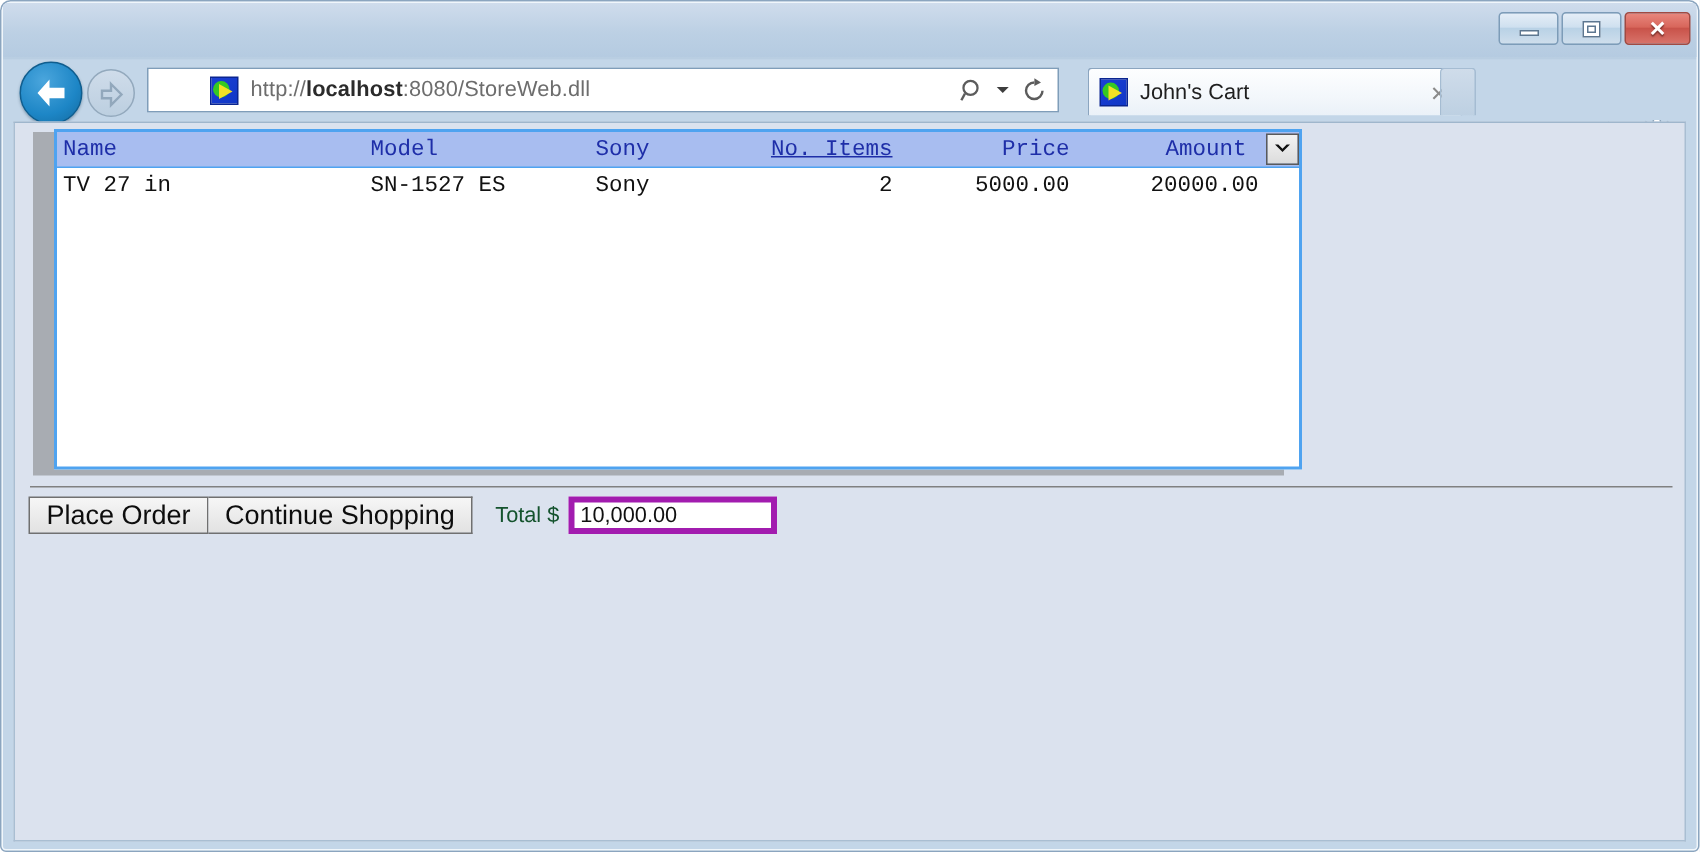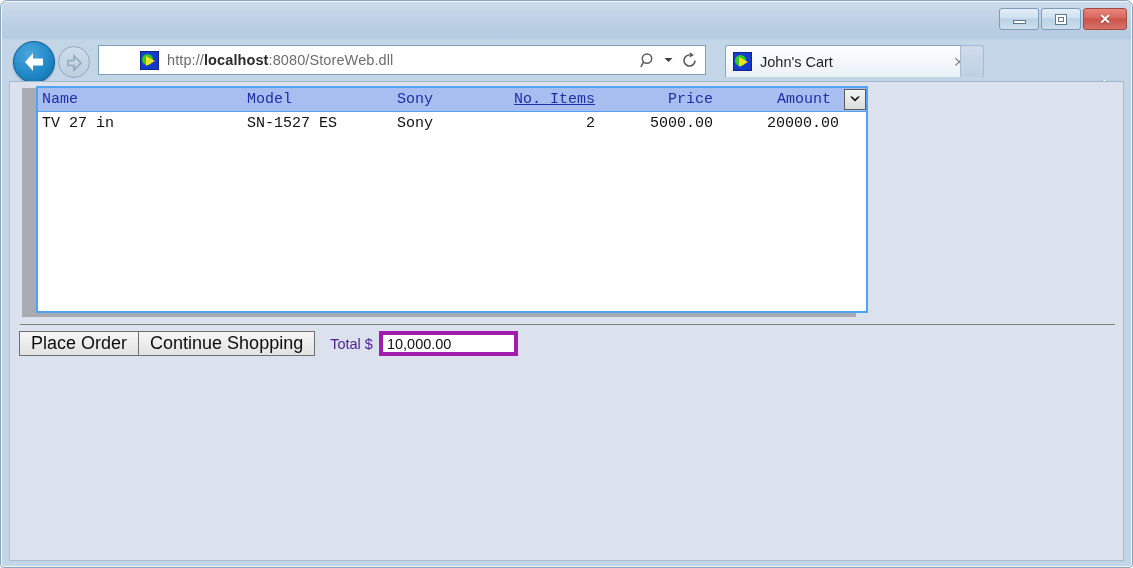--- a/index.html
+++ b/index.html
@@ -339,21 +339,21 @@
     font-size: 18px;
     color: #0d0d0d;
     display: flex; align-items: center; justify-content: center;
     padding: 0 11px;
     cursor: default;
   }
   #btn-continue { border-left: none; }
   #totallabel {
     margin-left: 15px;
     font-size: 14.5px;
-    color: #4c1d95;
+    color: #14532d;
     cursor: default;
   }
   #totalinput {
     margin-left: 6px;
     width: 139px; height: 25px;
     box-sizing: border-box;
     border: 4px solid #a21caf;
     background: #ffffff;
     font-family: "Liberation Sans", sans-serif;
     font-size: 14.5px;

